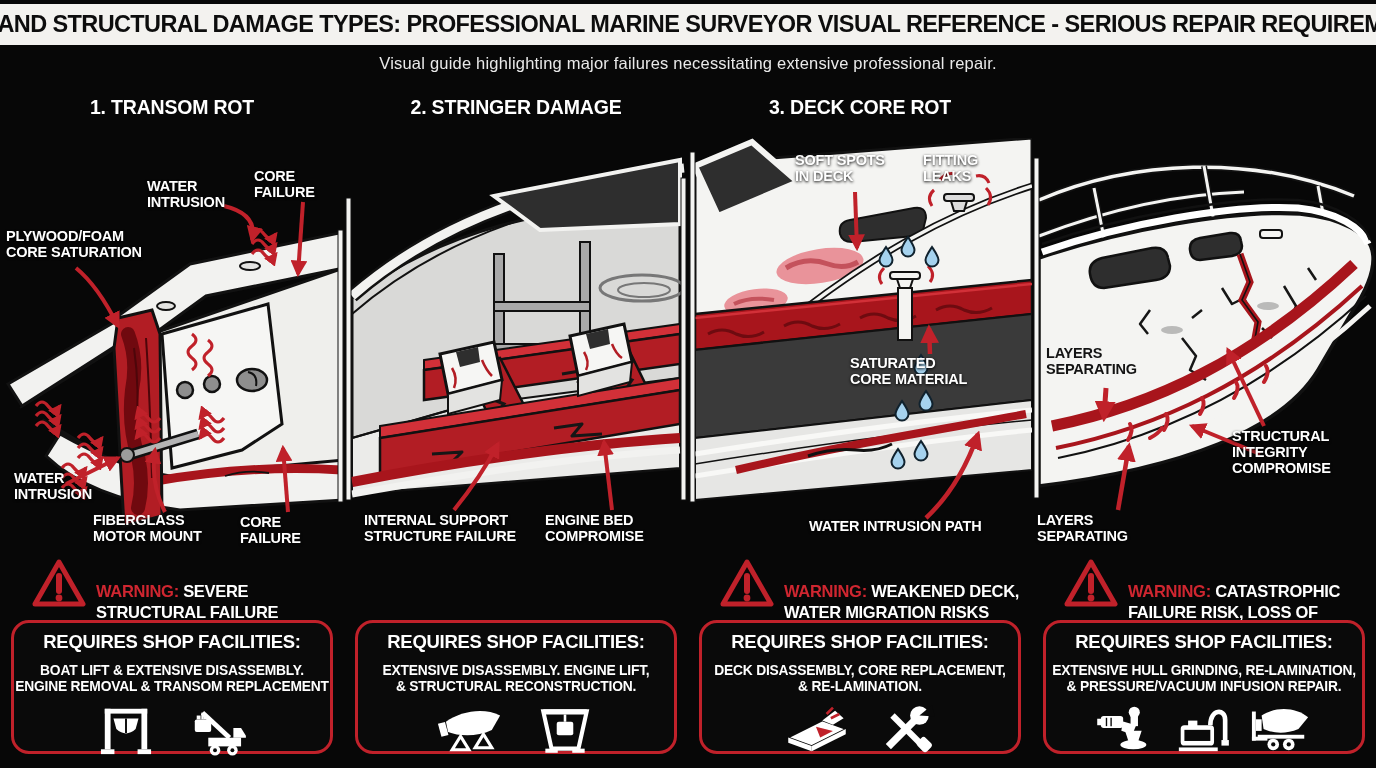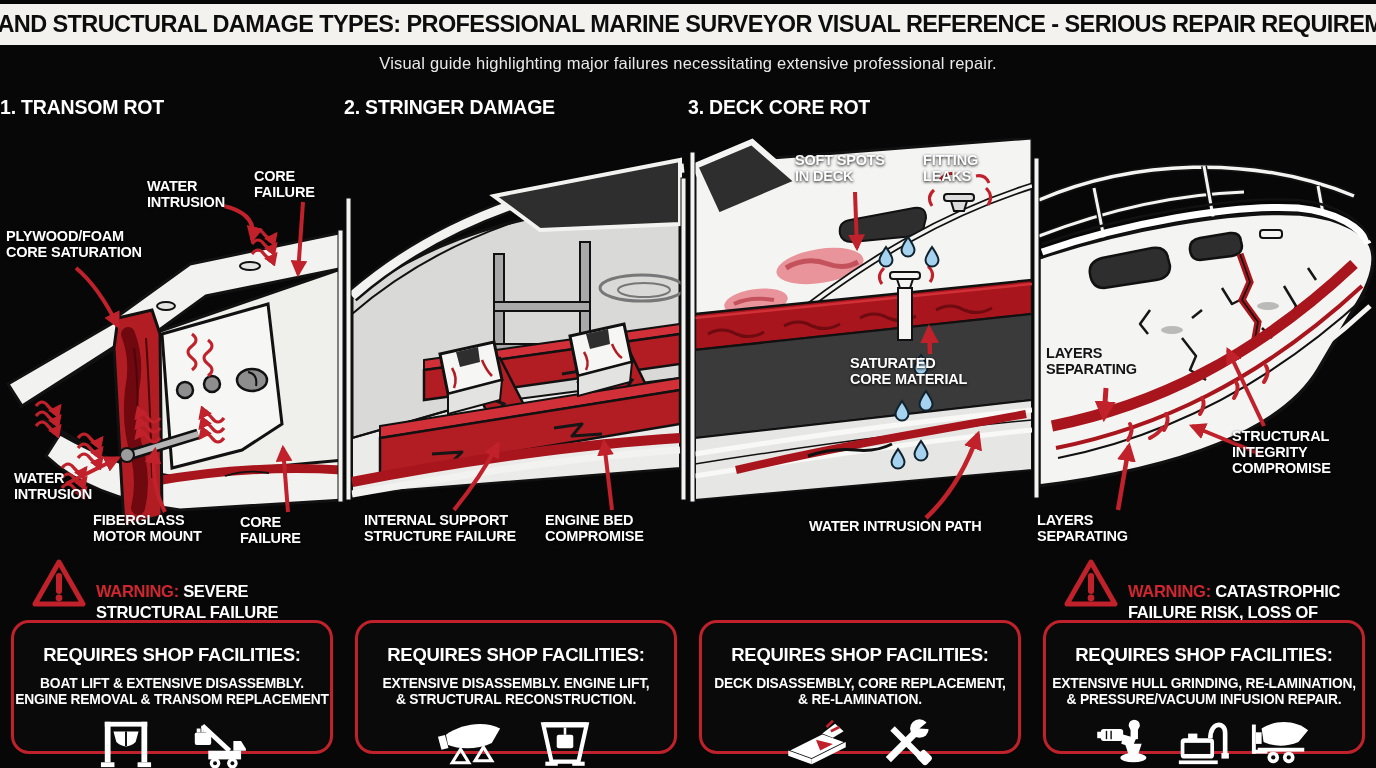--- a/index.html
+++ b/index.html
@@ -2,29 +2,29 @@
 <html><head>
 <meta charset="utf-8">
 <style>
   html,body{margin:0;padding:0}
   body{width:1376px;height:768px;background:#070707;font-family:"Liberation Sans",sans-serif;overflow:hidden;position:relative}
   .titlebar{position:absolute;top:4px;left:0;right:0;height:41px;background:#f3f2ef;display:flex;align-items:center;justify-content:center}
   .titlebar h1{margin:0;font-size:23.5px;font-weight:bold;color:#0d0d0d;letter-spacing:-0.6px;white-space:nowrap}
   .subtitle{position:absolute;top:54px;left:0;right:0;text-align:center;color:#e9e9e9;font-size:16.5px;letter-spacing:0.2px}
   .panel{position:absolute;top:88px;width:344px;height:676px}
   #p1{left:0}#p2{left:344px}#p3{left:688px}#p4{left:1032px}
-  .panel-heading{position:absolute;top:8px;left:0;width:100%;text-align:left;color:#ffffff;font-size:19.5px;font-weight:bold;letter-spacing:-0.2px;margin:0}
+  .panel-heading{position:absolute;top:8px;left:0;width:100%;text-align:center;color:#ffffff;font-size:19.5px;font-weight:bold;letter-spacing:-0.2px;margin:0}
   .illus{position:absolute;top:50px;left:0}
   .callout{position:absolute;color:#fff;font-weight:bold;font-size:14.5px;line-height:1.12;text-align:left;white-space:pre-line;letter-spacing:-0.2px;text-shadow:0 1px 3px #000}
   .callout.dark{color:#141414;text-shadow:none}
   .warning-row{position:absolute;top:468px;left:0;width:100%;height:62px}
   .warn-tri{position:absolute;left:30px;top:0}
   .warn-text{position:absolute;left:96px;top:5px;width:246px;font-size:16.5px;font-weight:bold;color:#fff;line-height:1.24;white-space:pre-line;letter-spacing:-0.3px}
   .warn-prefix{color:#cf2630}
-  .shopbox{position:absolute;left:11px;top:532px;width:322px;height:134px;border:3.5px solid #c0212a;border-radius:18px;background:#0a0a0a;box-sizing:border-box;text-align:center;padding-top:21px}
+  .shopbox{position:absolute;left:11px;top:532px;width:322px;height:134px;border:3.5px solid #c0212a;border-radius:18px;background:#0a0a0a;box-sizing:border-box;text-align:center;padding-top:8px}
   .shop-title{font-size:18.5px;font-weight:bold;color:#fff;letter-spacing:-0.3px}
   .shop-body{font-size:13.8px;font-weight:bold;color:#fff;line-height:1.18;white-space:pre-line;letter-spacing:-0.2px;margin-top:10px}
   .shop-icons{display:flex;justify-content:center;align-items:flex-end;gap:28px;margin-top:7px}
 </style>
 </head>
 <body>
 
 <div>
 
   <header class="titlebar">
@@ -338,20 +338,31 @@
     </svg>
 
     <div class="callout" style="left:107px;top:64px;width:120px">SOFT SPOTS
 IN DECK</div>
     <div class="callout" style="left:235px;top:64px;width:100px">FITTING
 LEAKS</div>
     <div class="callout" style="left:162px;top:267px;width:160px">SATURATED
 CORE MATERIAL</div>
     <div class="callout" style="left:121px;top:430px;width:220px">WATER INTRUSION PATH</div>
 
+    <div class="warning-row">
+      <svg class="warn-tri" width="58" height="56" viewBox="0 0 58 56">
+        <path d="M29,6 L53,48 L5,48 Z" fill="none" stroke="#c0212a" stroke-width="5" stroke-linejoin="round"></path>
+        <line x1="29" y1="20" x2="29" y2="35" stroke="#c0212a" stroke-width="6" stroke-linecap="round"></line>
+        <circle cx="29" cy="42" r="3.4" fill="#c0212a"></circle>
+      </svg>
+      <div class="warn-text">
+        <span class="warn-prefix">WARNING:</span> <span>WEAKENED DECK,
+WATER MIGRATION RISKS</span>
+      </div>
+    </div>
 
     <div class="shopbox">
       <div class="shop-title">REQUIRES SHOP FACILITIES:</div>
       <div class="shop-body">DECK DISASSEMBLY, CORE REPLACEMENT,
 &amp; RE-LAMINATION.</div>
       <div class="shop-icons">
         <svg width="66" height="50" viewBox="0 0 62 46">
           <path d="M4,30 L36,14 L58,22 L26,38 Z" fill="#fff" stroke="#0a0a0a" stroke-width="1.5"></path>
           <path d="M4,30 L26,38 L26,43 L4,35 Z" fill="#fff"></path>
           <path d="M26,38 L58,22 L58,27 L26,43 Z" fill="#fff"></path>

